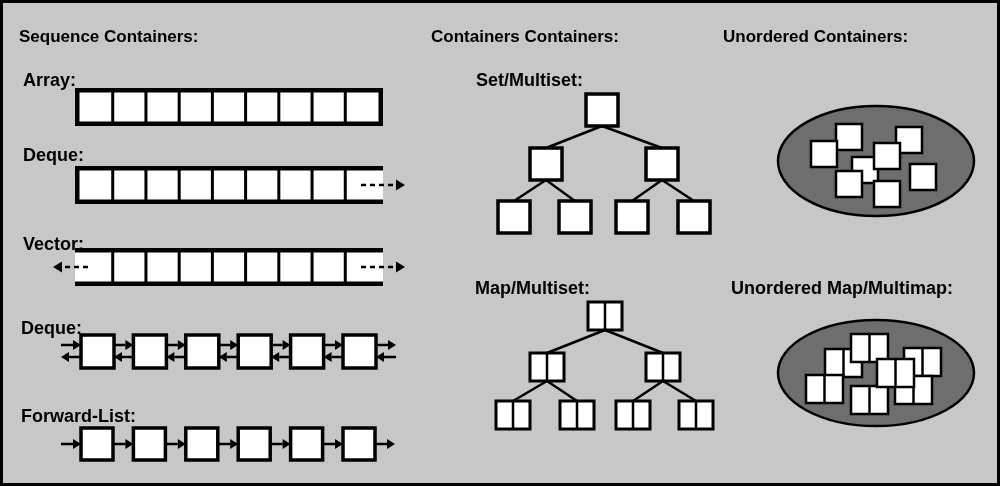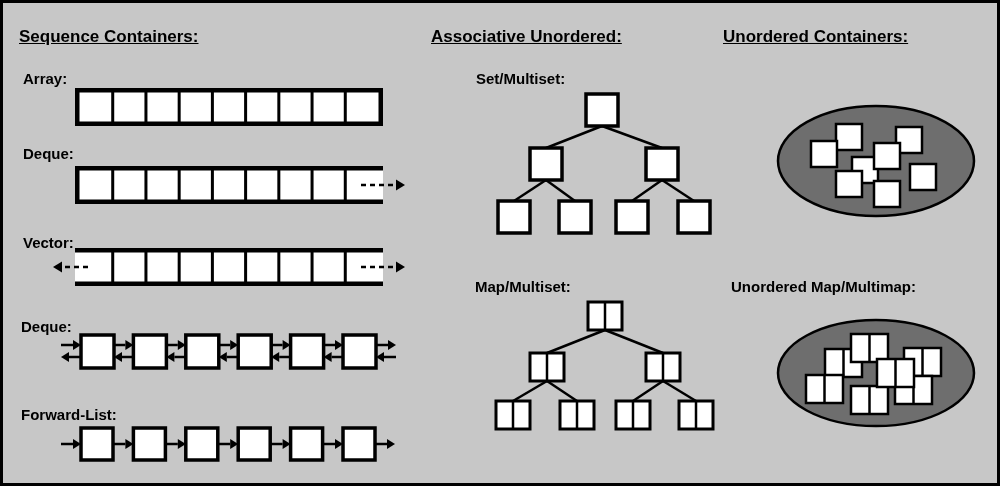--- a/index.html
+++ b/index.html
@@ -9,39 +9,38 @@
     box-sizing:border-box;
     background:#c7c7c7;
     border:3px solid #000;
     overflow:hidden;
     font-family:"Liberation Sans",sans-serif;
   }
   .hdr{
     position:absolute;
     font-family:"Liberation Sans",sans-serif;
     font-weight:bold;font-size:17px;color:#000;
-    text-decoration:underline;
     white-space:nowrap;
   }
   .lbl{
     position:absolute;
     font-family:"Liberation Sans",sans-serif;
-    font-weight:bold;font-size:15px;color:#000;
+    font-weight:bold;font-size:18px;color:#000;
     white-space:nowrap;
   }
   .mount{position:absolute;}
   .mount svg{display:block;}
 </style>
 </head>
 <body>
 
 <div class="canvas">
 
   <div class="hdr" style="left:16px;top:24px">Sequence Containers:</div>
-  <div class="hdr" style="left:428px;top:24px">Associative Unordered:</div>
+  <div class="hdr" style="left:428px;top:24px">Containers Containers:</div>
   <div class="hdr" style="left:720px;top:24px">Unordered Containers:</div>
 
   <div class="lbl" style="left:20px;top:67px">Array:</div>
   <div class="lbl" style="left:20px;top:142px">Deque:</div>
   <div class="lbl" style="left:20px;top:231px">Vector:</div>
   <div class="lbl" style="left:18px;top:315px">Deque:</div>
   <div class="lbl" style="left:18px;top:403px">Forward-List:</div>
 
   <div class="lbl" style="left:473px;top:67px">Set/Multiset:</div>
   <div class="lbl" style="left:472px;top:275px">Map/Multiset:</div>

